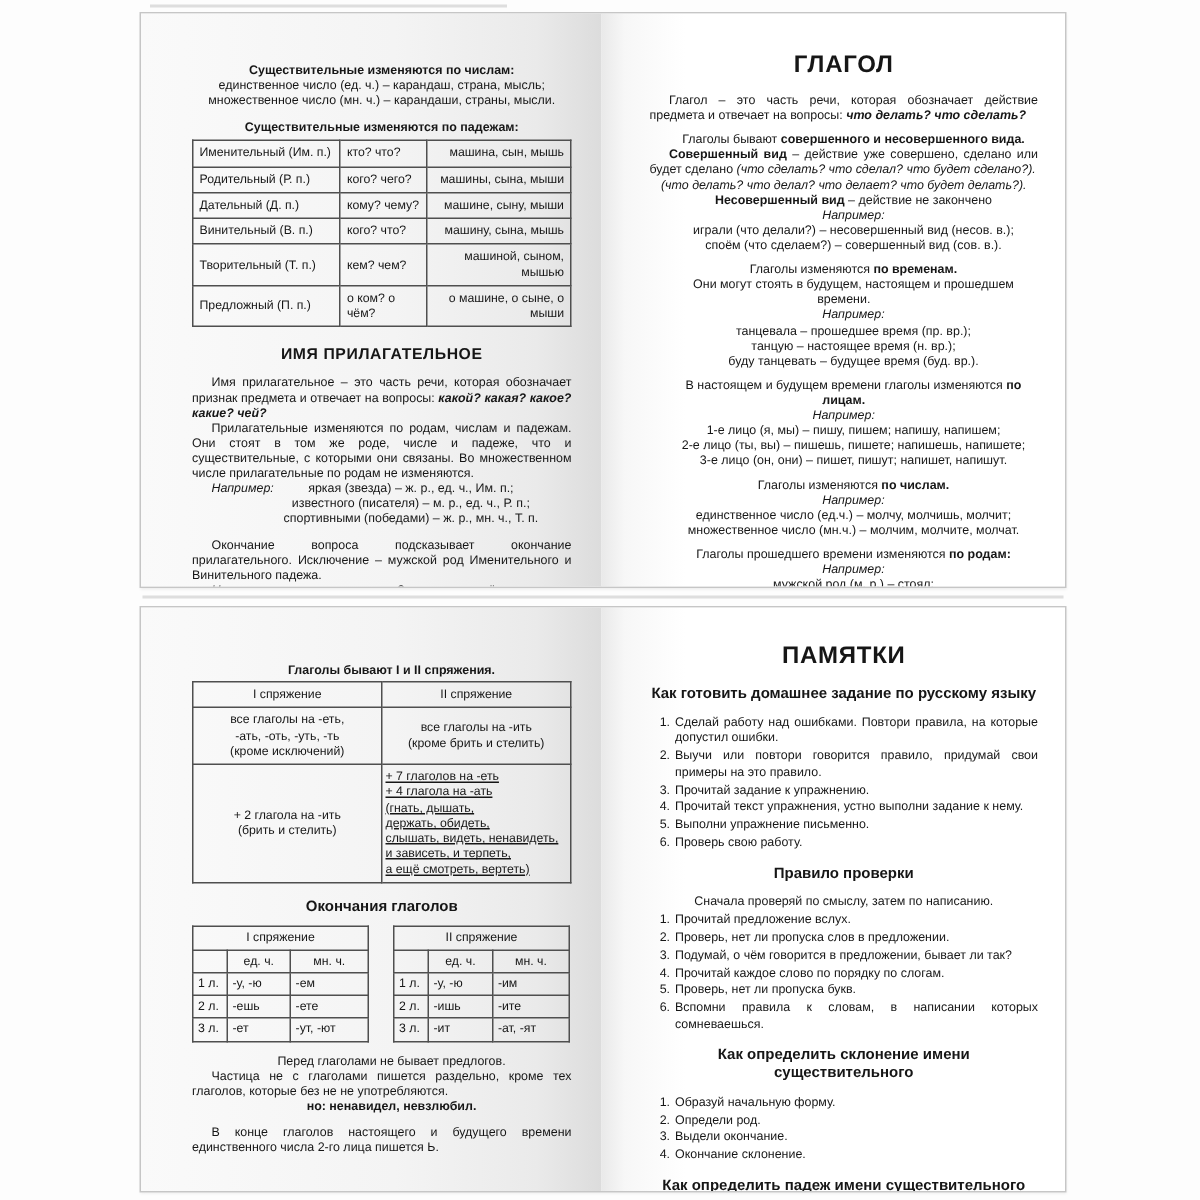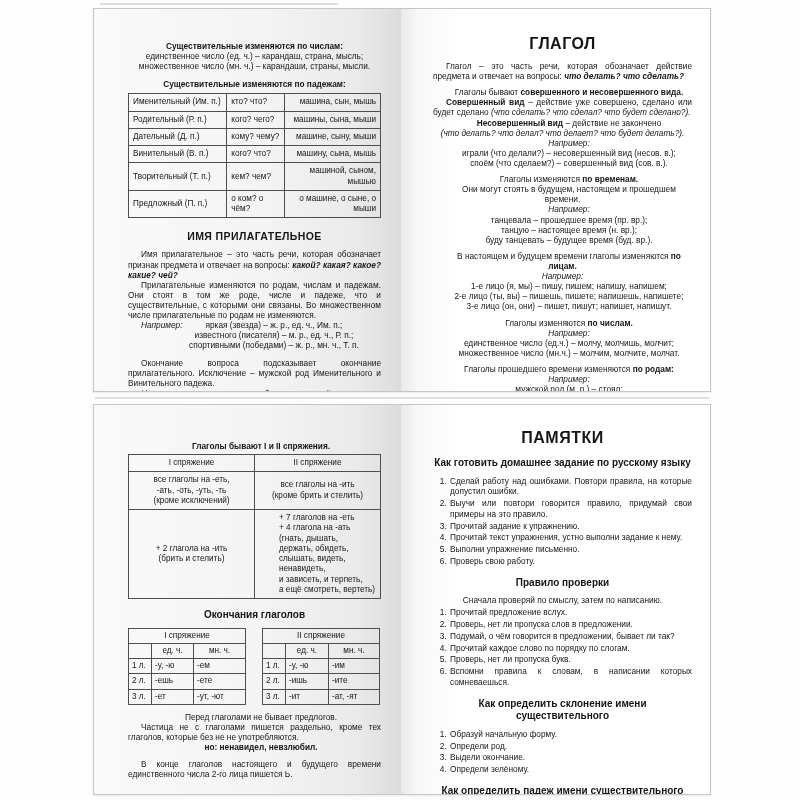--- a/index.html
+++ b/index.html
@@ -153,22 +153,22 @@
     <div class="page right">
       <h1 class="title">ГЛАГОЛ</h1>
 
       <div class="block">
         <p class="t ind"><span>Глагол – это часть речи, которая обозначает действие предмета и отвечает на вопросы:</span> <span class="bi">что делать? что сделать?</span></p>
       </div>
 
       <div class="block">
         <p class="t ind nj"><span>Глаголы бывают</span> <span class="b">совершенного и несовершенного вида.</span></p>
         <p class="t ind"><span class="b">Совершенный вид</span> <span>– действие уже совершено, сделано или будет сделано</span> <span class="i">(что сделать? что сделал? что будет сделано?).</span></p>
+        <p class="t i nj">(что делать? что делал? что делает? что будет делать?).</p>
         <p class="t ind nj"><span class="b">Несовершенный вид</span> <span>– действие не закончено</span></p>
-        <p class="t i nj">(что делать? что делал? что делает? что будет делать?).</p>
         <div class="ex-block">
           <p class="t i nj">Например:</p>
           <p class="t nj">играли (что делали?) – несовершенный вид (несов. в.);</p>
           <p class="t nj">споём (что сделаем?) – совершенный вид (сов. в.).</p>
         </div>
       </div>
 
       <div class="block">
         <p class="t ind nj"><span>Глаголы изменяются</span> <span class="b">по временам.</span></p>
         <p class="t ind nj">Они могут стоять в будущем, настоящем и прошедшем времени.</p>
@@ -225,21 +225,21 @@
           <tr>
             <td class="pre tc">все глаголы на -еть,
 -ать, -оть, -уть, -ть
 (кроме исключений)</td>
             <td class="pre tc">все глаголы на -ить
 (кроме брить и стелить)</td>
           </tr>
           <tr>
             <td class="pre tc">+ 2 глагола на -ить
 (брить и стелить)</td>
-            <td class="pre" style="padding-left:24px;">+ 7 глаголов на -еть
+            <td class="pre" style="padding-left:2px;text-decoration:underline;">+ 7 глаголов на -еть
 + 4 глагола на -ать
 (гнать, дышать,
 держать, обидеть,
 слышать, видеть, ненавидеть,
 и зависеть, и терпеть,
 а ещё смотреть, вертеть)</td>
           </tr>
         </tbody>
       </table>
 
@@ -337,21 +337,21 @@
         <li>Прочитай каждое слово по порядку по слогам.</li>
         <li>Проверь, нет ли пропуска букв.</li>
         <li>Вспомни правила к словам, в написании которых сомневаешься.</li>
       </ol>
 
       <p class="sub">Как определить склонение имени существительного</p>
       <ol class="memo">
         <li>Образуй начальную форму.</li>
         <li>Определи род.</li>
         <li>Выдели окончание.</li>
-        <li>Определи зелёному.</li>
+        <li>Окончание склонение.</li>
       </ol>
 
       <p class="sub">Как определить падеж имени существительного</p>
       <ol class="memo">
         <li>Найди слово, к которому относится существительное.</li>
         <li>Поставь от этого слова к существительному оба падежных вопроса.</li>
 
       </ol>
     </div>
   </div>

